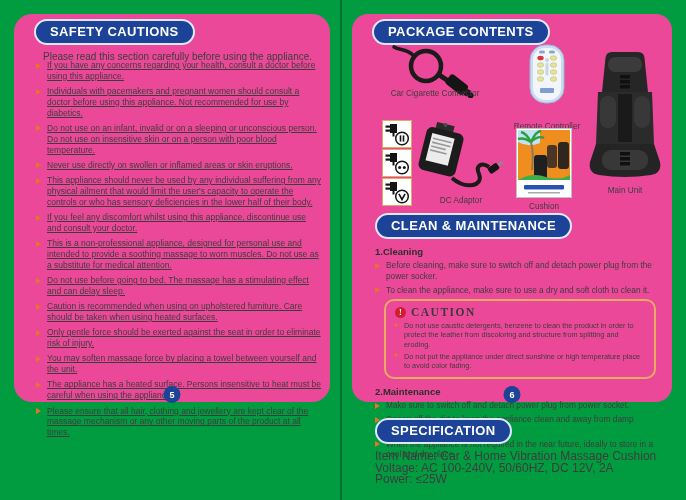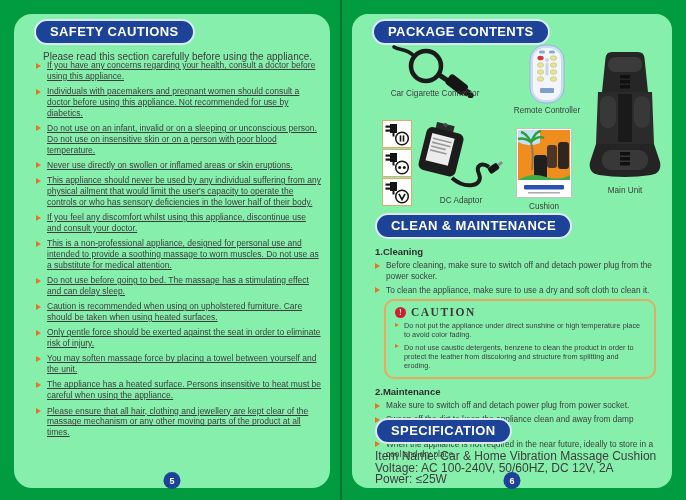--- a/index.html
+++ b/index.html
@@ -1,19 +1,19 @@
 <!DOCTYPE html>
 <html style="--green_bg: #029c40; --fold: #00722f; --badge_blue: #1c4398; --bullet_orange: #e87424; --caution_border: #e8aa60; --caution_red: #cf1f2f; --text: #3d3d3d;"><head>
 <meta charset="utf-8">
 <style>
   html,body{margin:0;padding:0;background:#555;}
   .canvas{position:relative;width:686px;height:500px;background:var(--green_bg,#029c40);overflow:hidden;
           font-family:"Liberation Sans",sans-serif;color:var(--text,#3d3d3d);}
   .fold-line{position:absolute;left:340px;top:0;width:2px;height:500px;background:var(--fold,#00722f);}
-  .page{position:absolute;top:14px;height:474px;background:#86efac;border-radius:18px;}
+  .page{position:absolute;top:14px;height:388px;background:#ec4899;border-radius:18px;}
   .page-left{left:14px;width:316px;}
   .page-right{left:352px;width:320px;border-radius:16px;}
   .badge{display:inline-block;background:var(--badge_blue,#1c4398);color:#fff;font-weight:bold;
          font-size:13px;letter-spacing:.4px;padding:3px 14px 4px;border-radius:13px;
          border:2px solid #dce9f7;white-space:nowrap;}
   .hdr-left{position:absolute;left:20px;top:5px;}
   .intro{position:absolute;left:22px;top:30px;width:286px;margin:7px;font-size:10px;line-height:11px;}
   ul.bullets{list-style:none;margin:0;padding:0;}
   .bullets-left{position:absolute;left:22px;top:46px;width:286px;text-decoration:underline;}
   li.bullet{position:relative;padding-left:11px;margin-bottom:4.5px;font-size:8.5px;line-height:10.8px;}
@@ -156,21 +156,21 @@
         <ellipse cx="11.5" cy="28" rx="3.2" ry="2.3" fill="#e7e39a" stroke="#b9b25a" stroke-width=".5"></ellipse>
         <ellipse cx="11.5" cy="35" rx="3.2" ry="2.3" fill="#e7e39a" stroke="#b9b25a" stroke-width=".5"></ellipse>
         <ellipse cx="24.5" cy="14" rx="3.2" ry="2.3" fill="#e7e39a" stroke="#b9b25a" stroke-width=".5"></ellipse>
         <ellipse cx="24.5" cy="21" rx="3.2" ry="2.3" fill="#e7e39a" stroke="#b9b25a" stroke-width=".5"></ellipse>
         <ellipse cx="24.5" cy="28" rx="3.2" ry="2.3" fill="#e7e39a" stroke="#b9b25a" stroke-width=".5"></ellipse>
         <ellipse cx="24.5" cy="35" rx="3.2" ry="2.3" fill="#e7e39a" stroke="#b9b25a" stroke-width=".5"></ellipse>
         <circle cx="18" cy="16" r="2" fill="#c9d4e4"></circle>
         <rect x="16.5" y="18.5" width="3" height="13" rx="1.5" fill="#c9d4e4"></rect>
         <rect x="11" y="44" width="14" height="5" rx="1" fill="#7f9fd0"></rect>
       </svg>
-      <div class="lbl" style="left:140px;top:68px;width:110px;">Remote Controller</div>
+      <div class="lbl" style="left:140px;top:84px;width:110px;">Remote Controller</div>
 
       <svg class="abs" style="left:236px;top:12px;" width="74" height="130" viewBox="0 0 74 130">
         <path d="M24 2 Q18 2 17.5 8 L14 42 L60 42 L56.5 8 Q56 2 50 2 Z" fill="#262626"></path>
         <path d="M10 42 L64 42 L66 94 L8 94 Z" fill="#2b2b2b"></path>
         <path d="M8 94 L66 94 L72 112 Q74 123 63 125 Q37 129 11 125 Q0 123 2 112 Z" fill="#242424"></path>
         <rect x="20" y="7" width="34" height="15" rx="7" fill="#3b3b3b"></rect>
         <rect x="32" y="25" width="10" height="3.5" fill="#101010"></rect>
         <rect x="32" y="30" width="10" height="3.5" fill="#101010"></rect>
         <rect x="32" y="35" width="10" height="3.5" fill="#101010"></rect>
         <rect x="12" y="46" width="16" height="32" rx="8" fill="#383838"></rect>
@@ -273,26 +273,26 @@
         </ul>
       <div class="caution-box">
         <div class="caution-head">
           <span class="caution-ico">!</span>
           <span class="caution-title">CAUTION</span>
         </div>
         <ul class="bullets bullets-xs">
 
             <li class="bullet">
               <span class="arrow"></span>
-              <span>Do not put the appliance under direct sunshine or high temperature place to avoid color fading.</span>
+              <span>Do not use caustic detergents, benzene to clean the product in order to protect the leather from discoloring and structure from splitting and eroding.</span>
             </li>
 
             <li class="bullet">
               <span class="arrow"></span>
-              <span>Do not use caustic detergents, benzene to clean the product in order to protect the leather from discoloring and structure from splitting and eroding.</span>
+              <span>Do not put the appliance under direct sunshine or high temperature place to avoid color fading.</span>
             </li>
           </ul>
       </div>
       <div class="sub-title">2.Maintenance</div>
       <ul class="bullets bullets-sm">
 
           <li class="bullet">
             <span class="arrow"></span>
             <span>Make sure to switch off and detach power plug from power socket.</span>
           </li>

